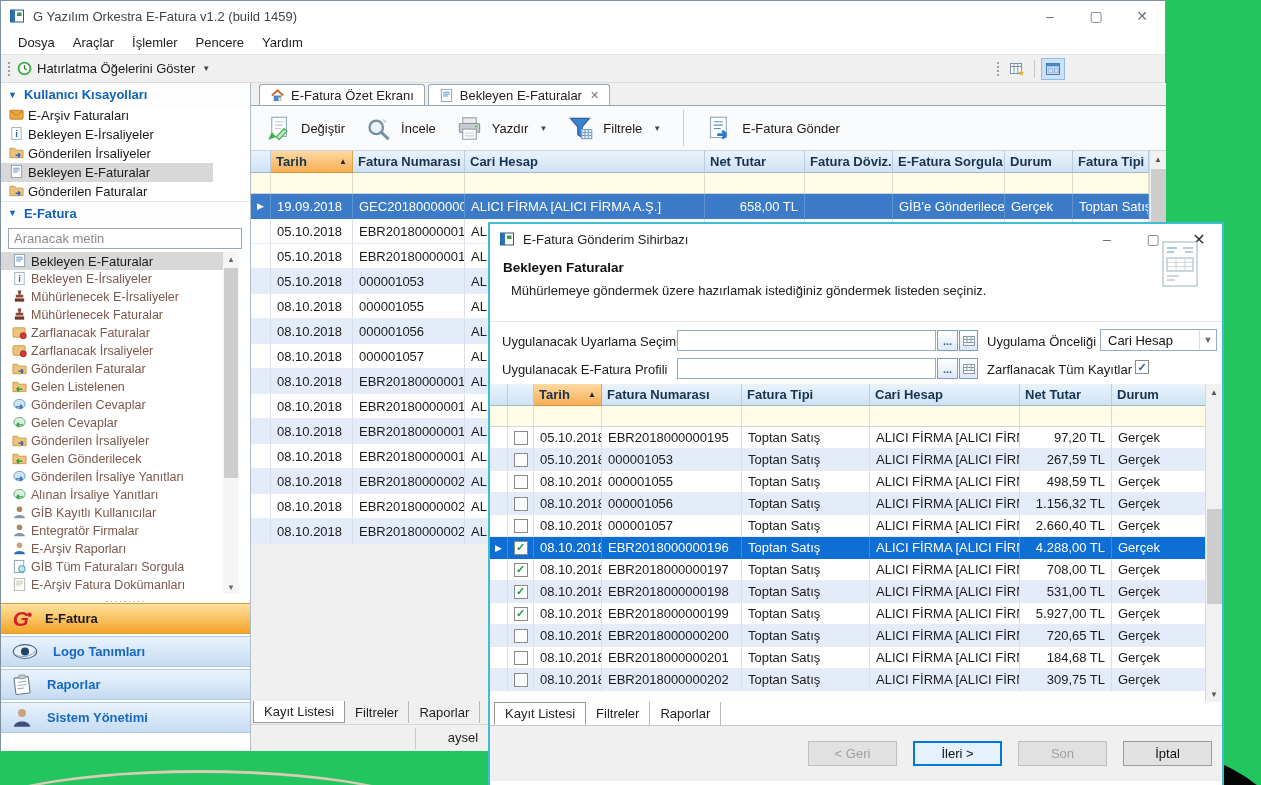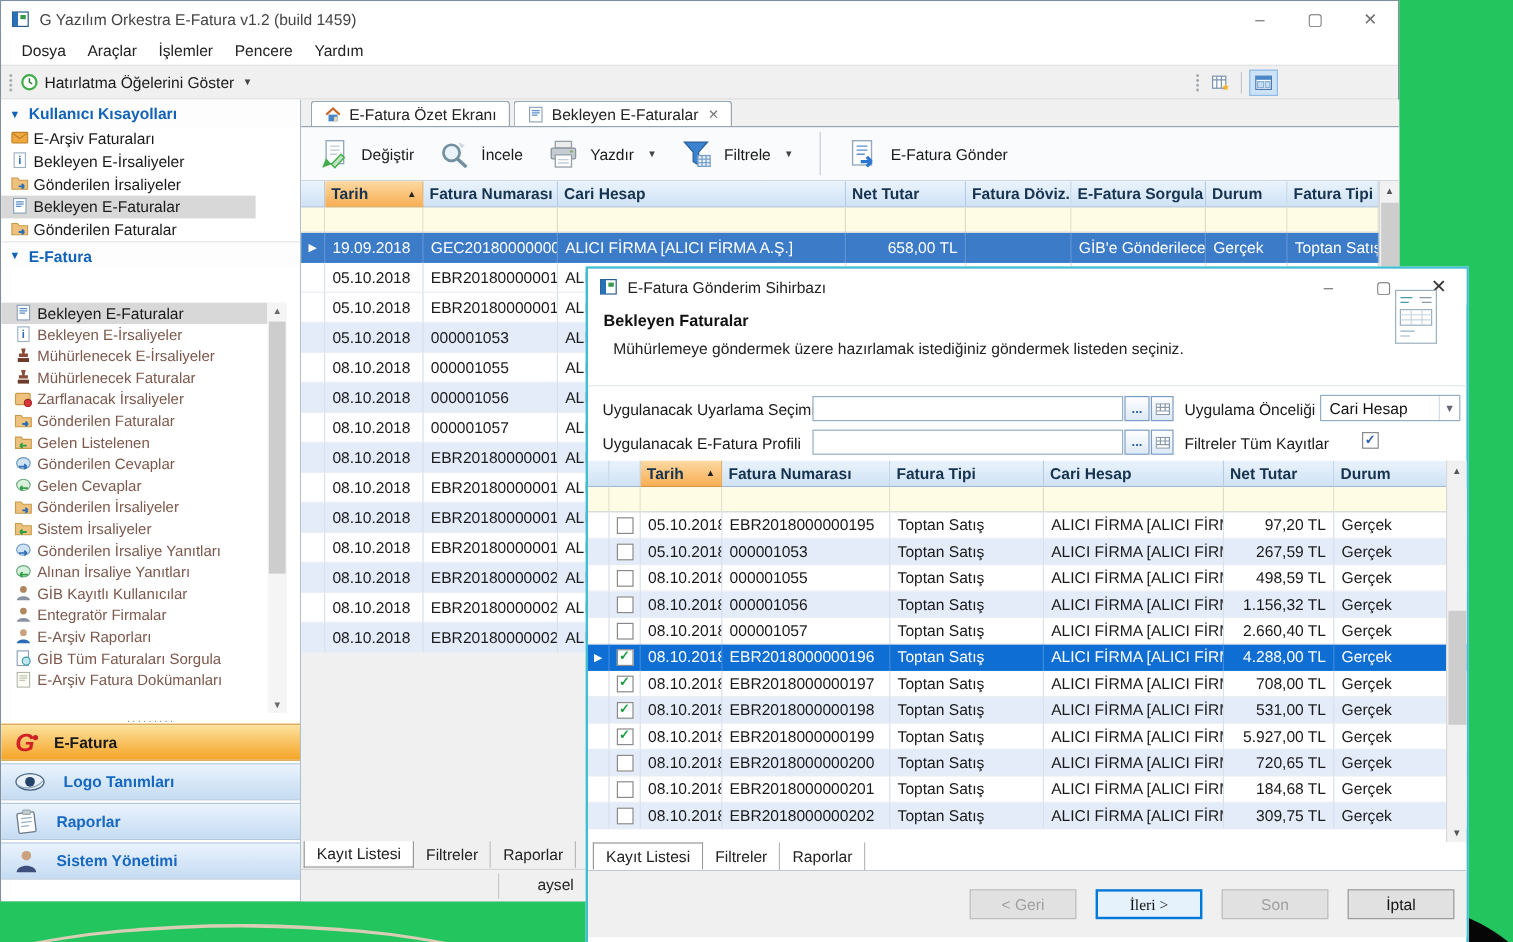--- a/index.html
+++ b/index.html
@@ -100,21 +100,21 @@
 .dgrid .grow{height:22px;}
 .dgrid .grow.sel{background:#0e6ed3;}
 .dgrid .grow.sel .gcell{border-right-color:#3c8ade;border-bottom-color:#0e6ed3;}
 .dvscroll{position:absolute;right:0;top:160px;width:17px;height:318px;background:#f1f1f1;border-left:1px solid #d9d9d9;}
 .dbtabs{position:absolute;left:0;top:478px;width:732px;height:24px;background:#fff;display:flex;align-items:flex-start;padding-left:4px;border-bottom:1px solid #bfc6cc;}
 .dbtabs .btab{background:#fff;height:23px;}
 .dbtabs .btab.active{border:1px solid #989898;border-bottom:1px solid #fff;}
 .dbtnbar{position:absolute;left:0;top:502px;width:732px;height:55px;background:#f0f0f0;display:flex;align-items:center;justify-content:flex-end;gap:16px;padding-right:10px;}
 .btn{width:89px;height:25px;background:#e1e1e1;border:1px solid #9b9b9b;font-size:13px;color:#111;}
 .btn[disabled]{color:#9f9f9f;border-color:#bfbfbf;}
-.btn.focus{border:2px solid #0078d7;background:#e5f1fb;font-family:Liberation Serif, serif;}
+.btn.focus{border:2px solid #0078d7;background:#e5f1fb;}
 .icon{display:inline-flex;line-height:0;}
 </style>
 </head>
 <body>
 
 <div id="desktop">
   <div class="swoosh"></div>
   <div class="swoosh2"></div>
 
   <div class="win">
@@ -220,20 +220,23 @@
                 <path d="M7 11h5m0 0l-2.2-2.2M12 11l-2.2 2.2" stroke="#2b6cb8" stroke-width="1.6" fill="none"></path>
               </svg>
             </span>
             <span>Gönderilen Faturalar</span>
           </div>
         </div>
       <div class="s-header" style="border-top:1px solid #e6e6e6;">
         <span class="arr">▼</span>
         <span>E-Fatura</span>
       </div>
+      <div class="searchwrap">
+        <input type="text" placeholder="Aranacak metin" style="">
+      </div>
       <div class="tree" id="tree">
           <div class="t-item sel">
             <span class="icon">
               <svg viewBox="0 0 16 16" width="15" height="15">
                 <rect x="2.5" y="1.5" width="11" height="13" fill="#fff" stroke="#8aa0b8"></rect>
                 <path d="M4.5 4.5h7M4.5 6.5h7M4.5 8.5h5" stroke="#5b8fc9" fill="none"></path>
               </svg>
             </span>
             <span>Bekleyen E-Faturalar</span>
           </div>
@@ -264,20 +267,29 @@
             </span>
             <span>Mühürlenecek Faturalar</span>
           </div>
           <div class="t-item">
             <span class="icon">
               <svg viewBox="0 0 16 16" width="15" height="15">
                 <rect x="1" y="3" width="13" height="10" rx="1" fill="#eec27c" stroke="#c89a4a"></rect>
                 <circle cx="12" cy="11.5" r="3.2" fill="#d6383a" stroke="#a82426"></circle>
               </svg>
             </span>
+            <span>Zarflanacak Faturalar</span>
+          </div>
+          <div class="t-item">
+            <span class="icon">
+              <svg viewBox="0 0 16 16" width="15" height="15">
+                <rect x="1" y="3" width="13" height="10" rx="1" fill="#eec27c" stroke="#c89a4a"></rect>
+                <circle cx="12" cy="11.5" r="3.2" fill="#d6383a" stroke="#a82426"></circle>
+              </svg>
+            </span>
             <span>Zarflanacak İrsaliyeler</span>
           </div>
           <div class="t-item">
             <span class="icon">
               <svg viewBox="0 0 16 16" width="15" height="15">
                 <path d="M1 3.5h5l1.5 2H15v8H1z" fill="#eec27c" stroke="#c89a4a"></path>
                 <path d="M7 11h5m0 0l-2.2-2.2M12 11l-2.2 2.2" stroke="#2b6cb8" stroke-width="1.6" fill="none"></path>
               </svg>
             </span>
             <span>Gönderilen Faturalar</span>
@@ -318,21 +330,21 @@
             </span>
             <span>Gönderilen İrsaliyeler</span>
           </div>
           <div class="t-item">
             <span class="icon">
               <svg viewBox="0 0 16 16" width="15" height="15">
                 <path d="M1 3.5h5l1.5 2H15v8H1z" fill="#eec27c" stroke="#c89a4a"></path>
                 <path d="M11 11H5m0 0l2.2-2.2M5 11l2.2 2.2" stroke="#2f9e44" stroke-width="1.6" fill="none"></path>
               </svg>
             </span>
-            <span>Sistem İrsaliyeler</span>
+            <span>Gelen Gönderilecek</span>
           </div>
           <div class="t-item">
             <span class="icon">
               <svg viewBox="0 0 16 16" width="15" height="15">
                 <ellipse cx="8" cy="7.5" rx="6" ry="5" fill="#cfe3f2" stroke="#6a98c0"></ellipse>
                 <path d="M4 10.5h7m0 0l-2.2-2.2M11 10.5l-2.2 2.2" stroke="#2b6cb8" stroke-width="1.5" fill="none"></path>
               </svg>
             </span>
             <span>Gönderilen İrsaliye Yanıtları</span>
           </div>
@@ -782,21 +794,21 @@
       </span>
       <label style="left:12px;top:40px;">Uygulanacak E-Fatura Profili</label>
       <span class="inp" style="left:187px;top:36px;width:259px;"></span>
       <span class="mini-btn" style="left:447px;top:36px;width:21px;">...</span>
       <span class="mini-btn" style="left:469px;top:36px;width:19px;" id="kb2">
           <svg viewBox="0 0 12 10" width="12" height="10">
             <rect x="0.5" y="0.5" width="11" height="9" fill="#fff" stroke="#8a9aaa"></rect>
             <path d="M0.5 3.5h11M0.5 6.5h11M4 0.5v6M8 0.5v6" stroke="#8a9aaa" fill="none"></path>
           </svg>
         </span>
-      <label style="left:497px;top:40px;">Filtreler Tüm Kayıtlar</label>
+      <label style="left:497px;top:40px;">Zarflanacak Tüm Kayıtlar</label>
       <span class="cb blue checked" style="position:absolute;left:645px;top:38px;">✓</span>
     </div>
     <div class="dgrid" id="dgrid">
         <div class="ghead">
           <div class="hcell" style="width: 18px;"></div>
           <div class="hcell" style="width: 26px;"></div>
           <div class="hcell sorted" style="width: 68px;">
             <span>Tarih</span>
             <span class="sort">▲</span>
           </div>

